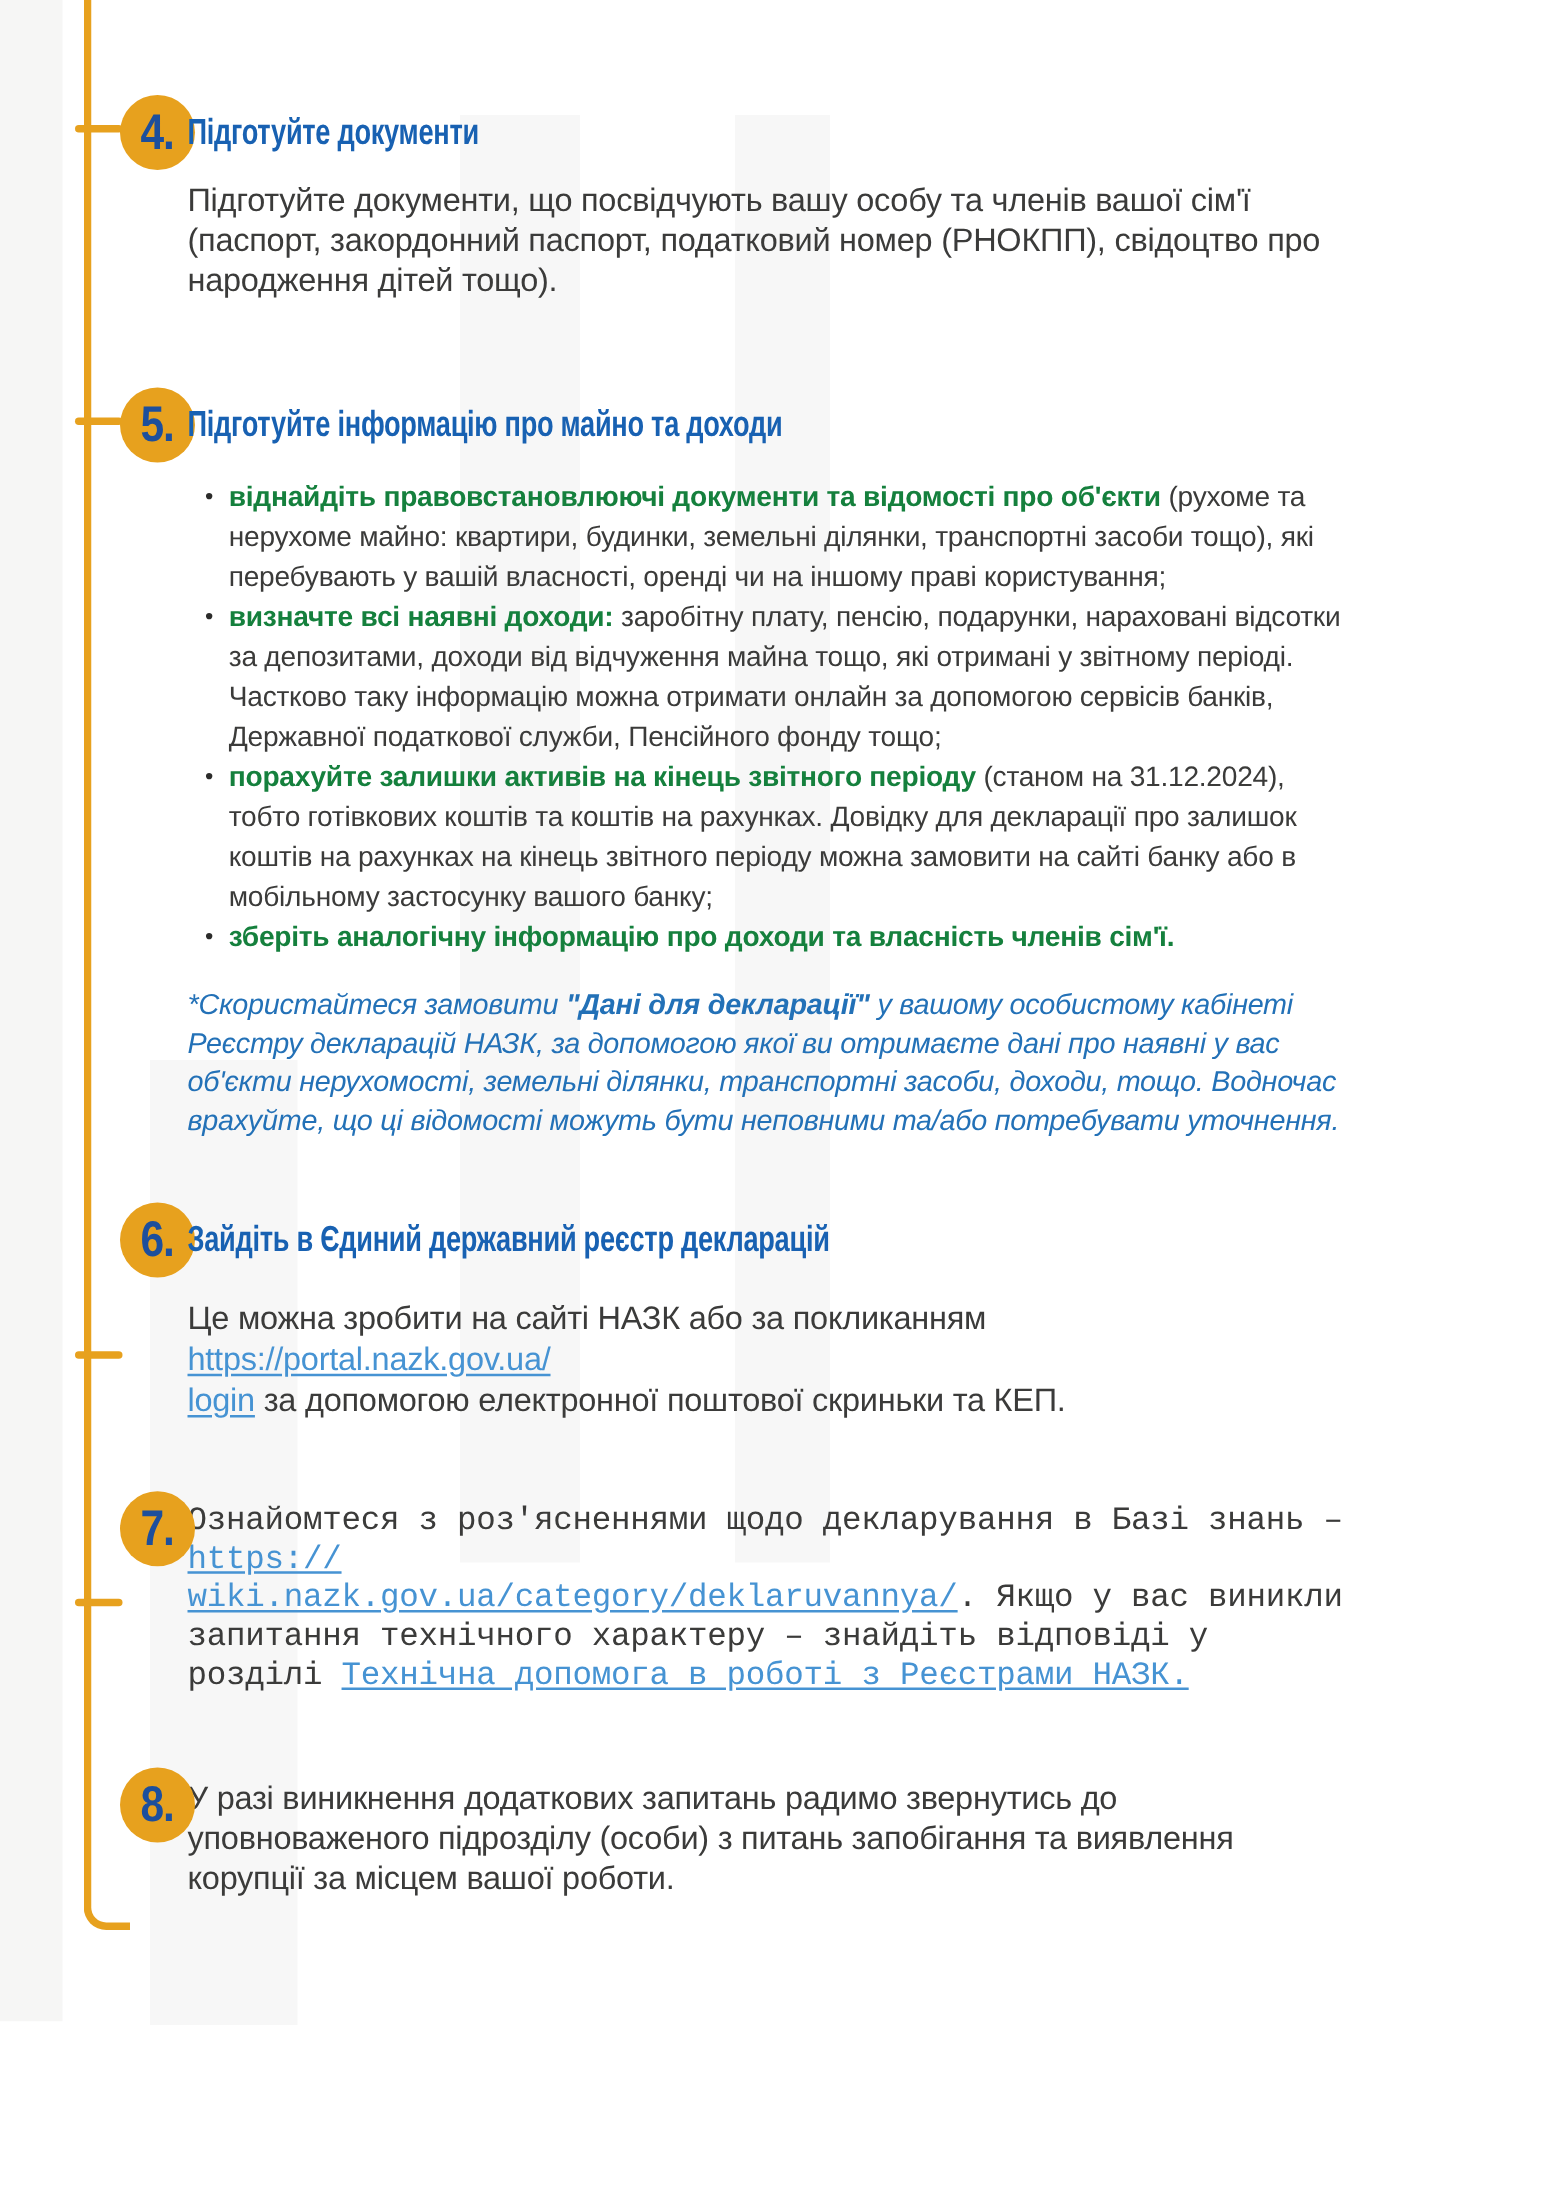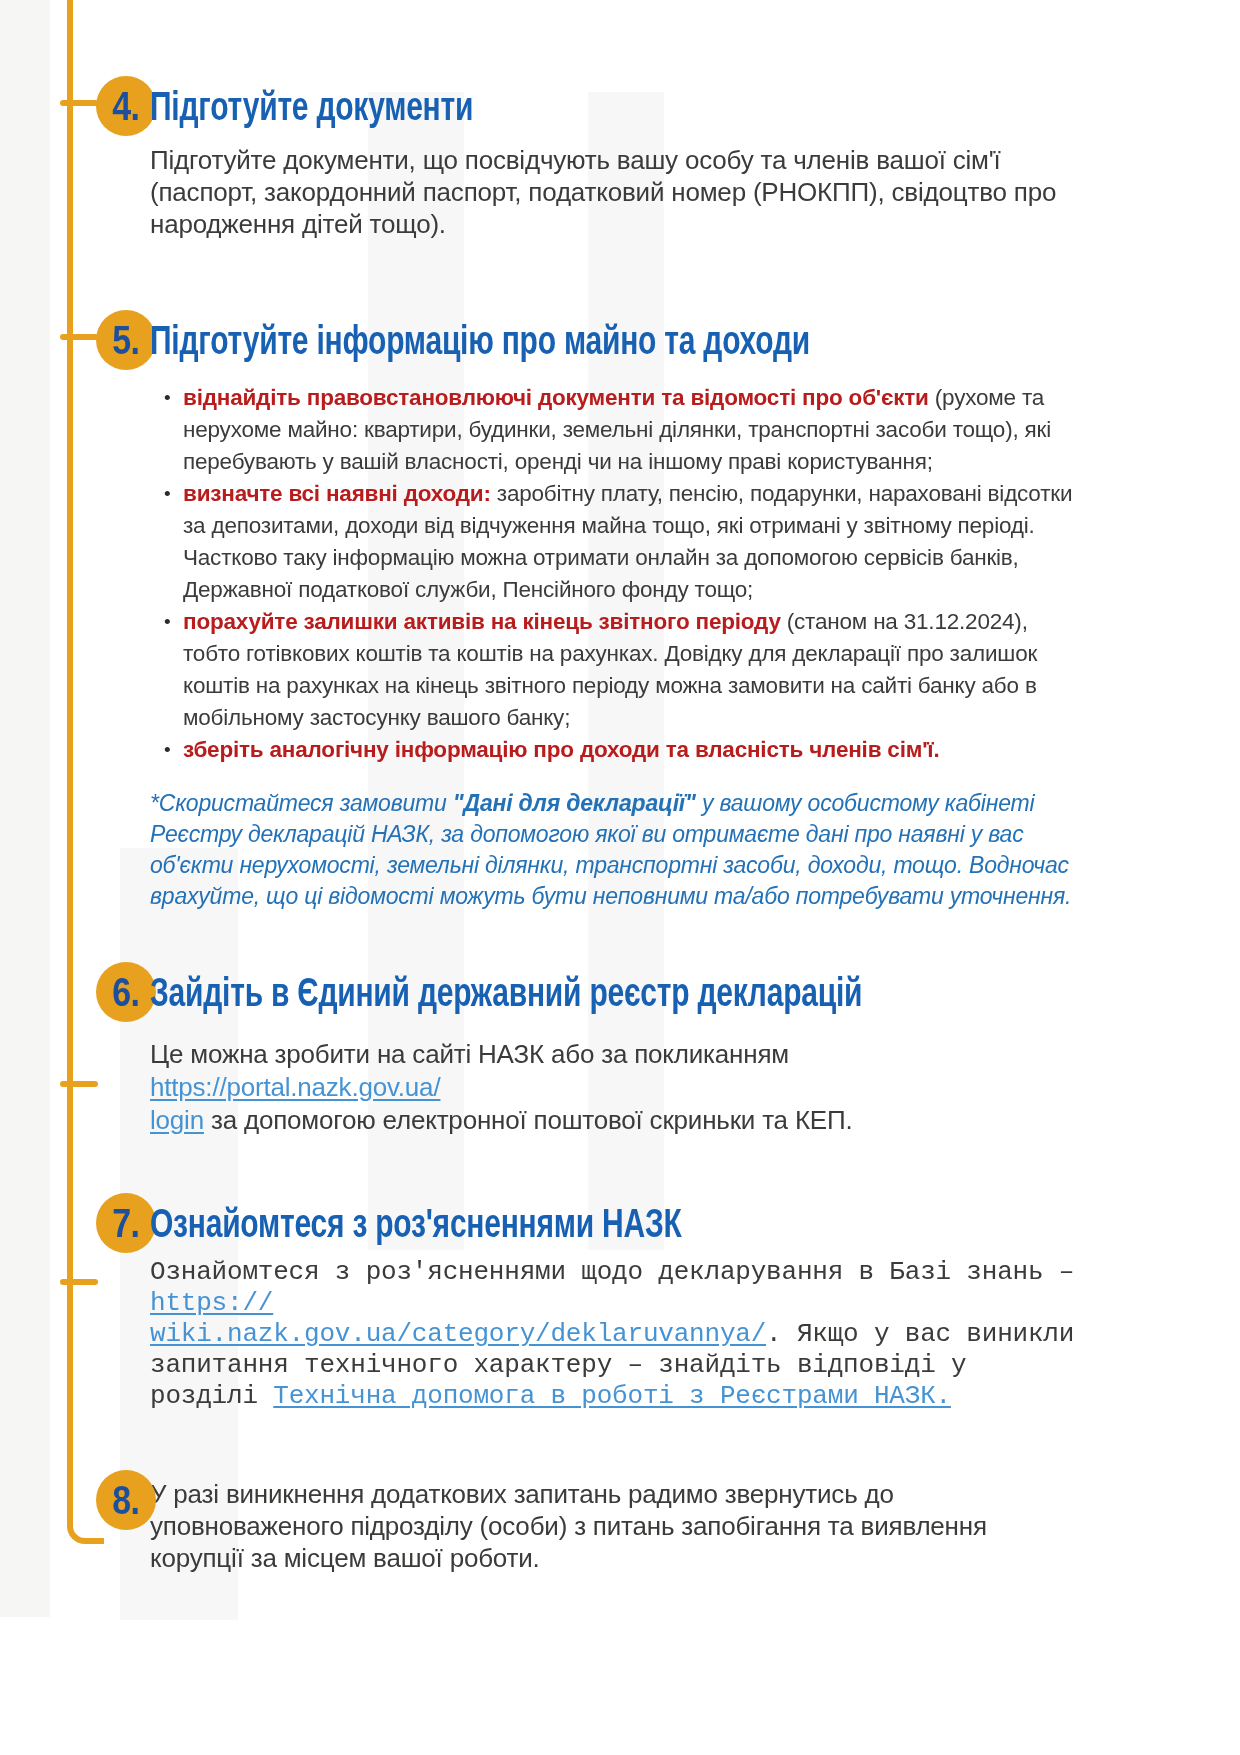--- a/index.html
+++ b/index.html
@@ -30,32 +30,32 @@
   .badge{
     position:absolute;left:-54px;top:-8px;width:60px;height:60px;border-radius:50%;
     background:#E7A11E;display:flex;align-items:center;justify-content:center;
   }
   .badge .num{
     font-weight:bold;font-size:40px;color:#1D4F9C;line-height:1;
     transform:scaleX(0.85);letter-spacing:-1px;
   }
   h2.title{
     margin:0;height:44px;line-height:44px;white-space:nowrap;
-    font-size:40px;color:#1861B2;font-weight:bold;text-decoration:underline;
+    font-size:29px;color:#1861B2;font-weight:bold;text-decoration:underline;
   }
   h2.title .tt{display:inline-block;transform:scaleX(0.75);transform-origin:0 50%;letter-spacing:-0.3px;}
   .body{
     margin:16px 0 0 0;font-size:26px;line-height:32px;color:#3B3B3A;letter-spacing:-0.2px;
   }
   .s4 .body{margin-top:16px;}
   .bullets{margin-top:20px;}
   .bullet{display:flex;font-size:22.5px;line-height:32px;color:#3B3B3A;letter-spacing:-0.2px;}
   .bullet .marker{flex:0 0 33px;padding-left:14px;box-sizing:border-box;color:#2b2b2a;font-size:19px;}
   .bullet .btext{flex:1;}
-  .bullet b{color:#b91c1c;text-align:center;}
+  .bullet b{color:#15803d;text-align:center;}
   .note{
     margin:22px 0 0 0;font-style:italic;font-size:23px;line-height:31px;
     color:#2371B7;letter-spacing:-0.2px;
   }
   .note b{font-style:italic;}
   a.lnk{color:#4693D3;text-decoration:underline;text-underline-offset:3px;cursor:pointer;}
   .p6{margin-top:24px;line-height:33px;}
   .p7{margin-top:12px;line-height:31px;font-family:Liberation Mono, monospace;}
   .p8{}
   .mt-s4{margin-top:84px;}
@@ -120,21 +120,20 @@
         <span class="num">6.</span>
       </div>
       <h2 class="title"><span class="tt">Зайдіть в Єдиний державний реєстр декларацій</span></h2>
       <p class="body p6"><span>Це можна зробити на сайті НАЗК або за покликанням </span><a class="lnk" href="#">https://portal.nazk.gov.ua/</a><br><a class="lnk" href="#">login</a><span> за допомогою електронної поштової скриньки та КЕП.</span></p>
     </section>
 
     <section class="step s7 mt-s7">
       <div class="badge">
         <span class="num">7.</span>
       </div>
-      <h2 class="title"><span class="tt">Ознайомтеся з роз'ясненнями НАЗК</span></h2>
       <p class="body p7"><span>Ознайомтеся з роз'ясненнями щодо декларування в Базі знань – </span><a class="lnk" href="#">https://</a><br><a class="lnk" href="#">wiki.nazk.gov.ua/category/deklaruvannya/</a><span>.  Якщо у вас виникли запитання технічного характеру – знайдіть відповіді у розділі </span><a class="lnk" href="#">Технічна допомога в роботі з Реєстрами НАЗК.</a></p>
     </section>
 
     <section class="step s8 mt-s8">
       <div class="badge">
         <span class="num">8.</span>
       </div>
       <p class="body p8">У разі виникнення додаткових запитань радимо звернутись до уповноваженого підрозділу (особи) з питань запобігання та виявлення корупції за місцем вашої роботи.</p>
     </section>
 

